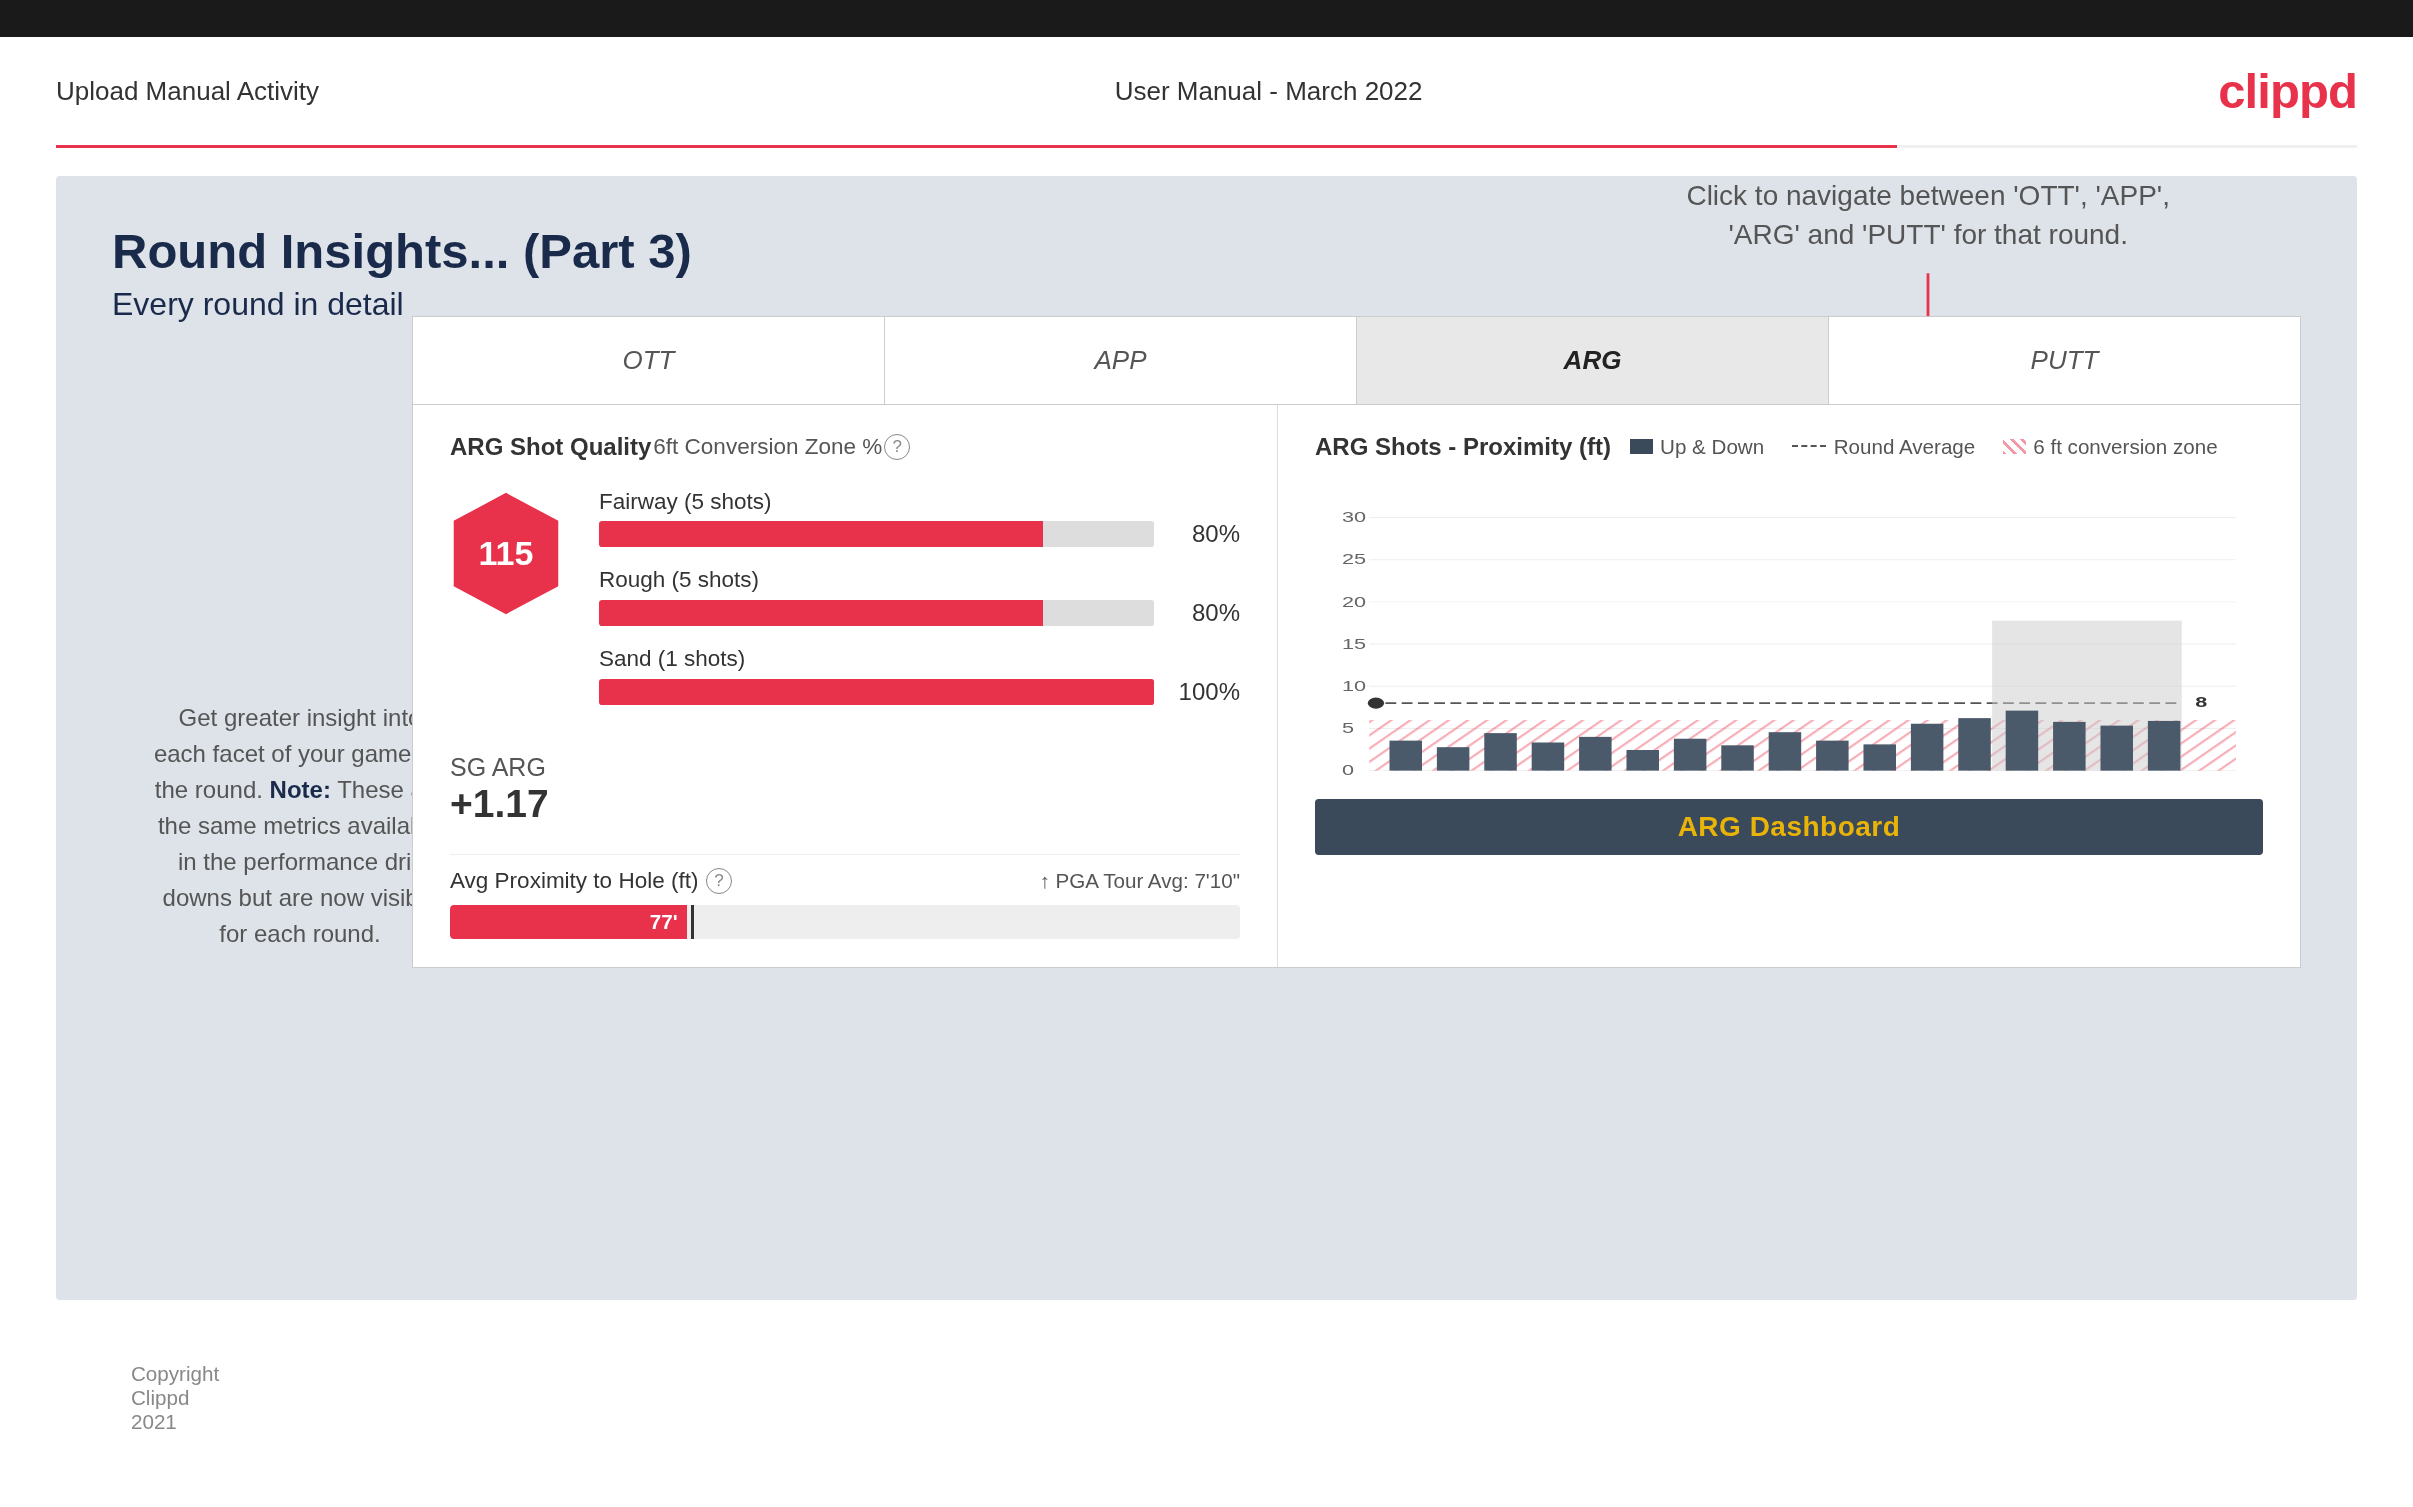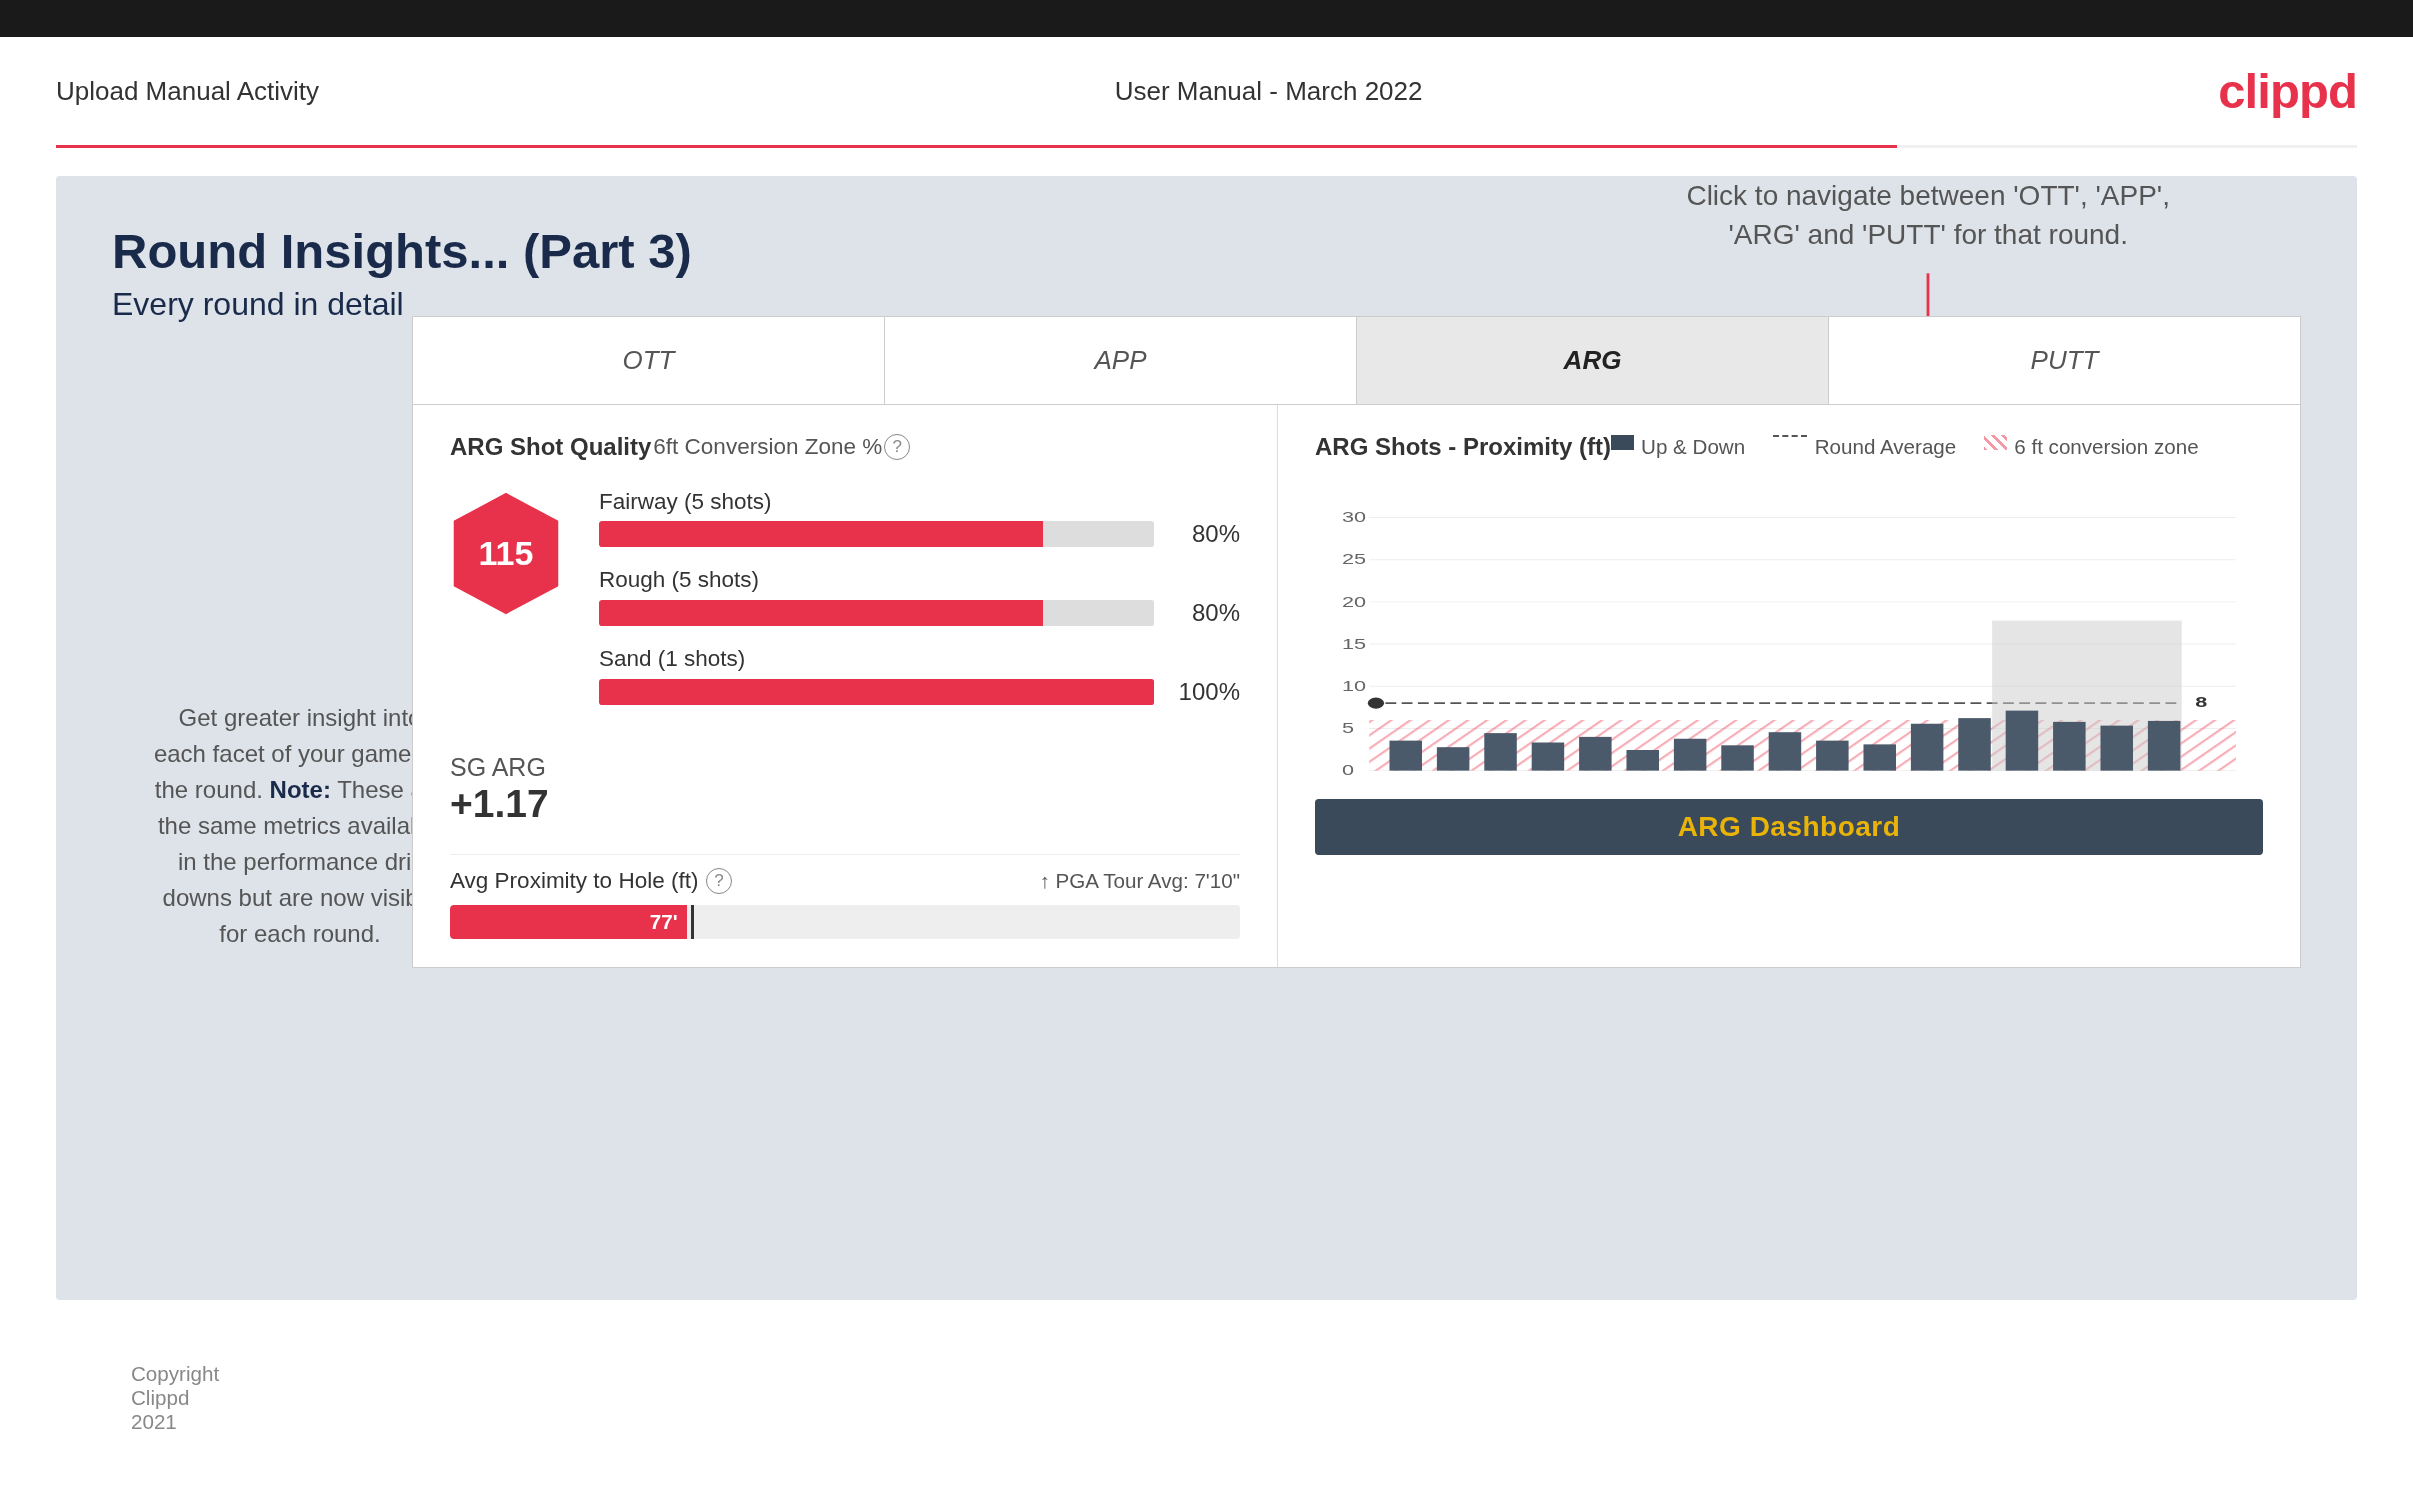--- a/index.html
+++ b/index.html
@@ -285,38 +285,39 @@
       top: 0;
       bottom: 0;
       width: 2.8px;
       background: #333;
     }
 
     
     .chart-header {
       display: flex;
       align-items: center;
+      gap: 19px;
       margin-bottom: 19px;
       flex-wrap: wrap;
     }
     .chart-title {
       font-size: 24px;
       color: #333;
       font-weight: 600;
     }
     .legend {
       display: flex;
       align-items: center;
       gap: 28px;
       font-size: 20.6px;
       color: #555;
     }
     .legend-item {
       display: flex;
-      align-items: flex-start;
+      align-items: center;
       gap: 7.5px;
     }
     .legend-box {
       width: 22.5px;
       height: 15px;
     }
     .legend-dashed {
       width: 34px;
       height: 2.8px;
       border-top: 2.8px dashed #555;

